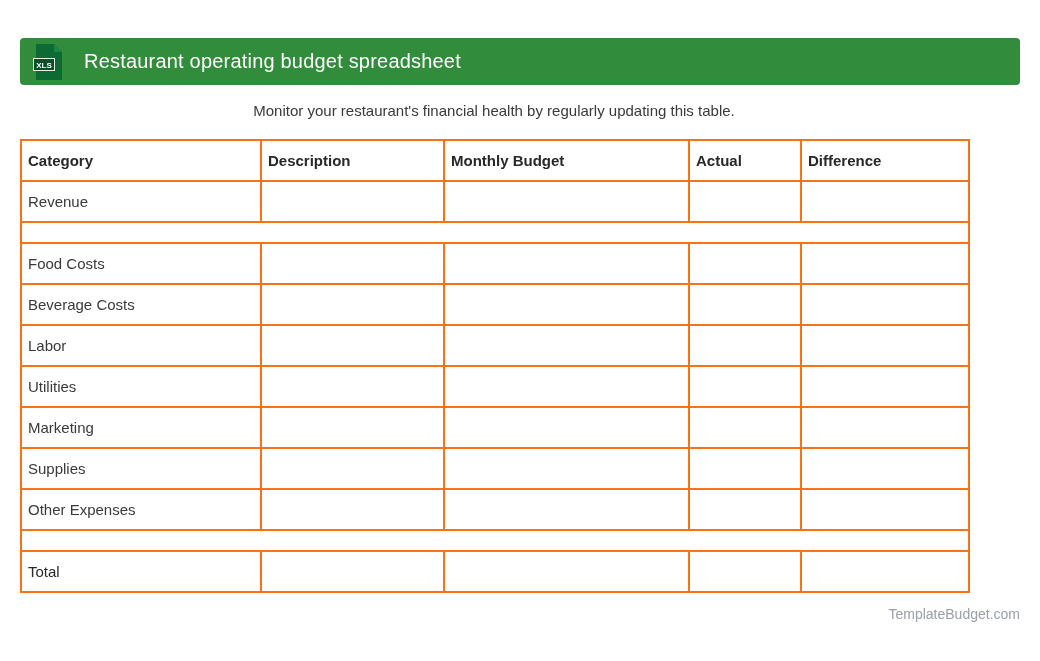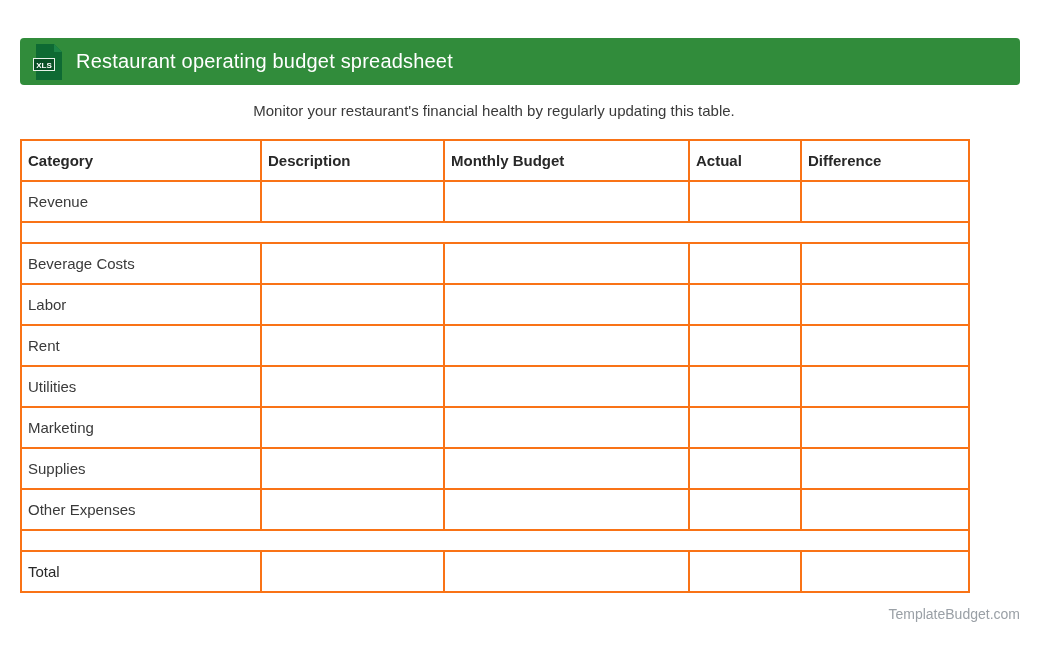--- a/index.html
+++ b/index.html
@@ -29,21 +29,21 @@
     padding: 0 8px 0 13px;
   }
   .xls-icon {
     display: inline-flex;
     width: 30px;
     height: 36px;
     margin-right: 13px;
     flex: 0 0 auto;
   }
   .page-title {
-    margin: 0;
+    margin: 8px;
     color: #ffffff;
     font-size: 20px;
     font-weight: 500;
     letter-spacing: 0.2px;
     white-space: nowrap;
   }
   .subtitle {
     width: 948px;
     margin: 17px 0 20px 0;
     text-align: center;
@@ -130,35 +130,35 @@
           <td>Revenue</td>
           <td></td>
           <td></td>
           <td></td>
           <td></td>
         </tr>
         <tr class="spacer">
           <td colspan="5"></td>
         </tr>
         <tr>
+          <td>Food Costs</td>
+          <td></td>
+          <td></td>
+          <td></td>
+          <td></td>
+        </tr>
+        <tr>
           <td>Beverage Costs</td>
           <td></td>
           <td></td>
           <td></td>
           <td></td>
         </tr>
         <tr>
           <td>Labor</td>
-          <td></td>
-          <td></td>
-          <td></td>
-          <td></td>
-        </tr>
-        <tr>
-          <td>Rent</td>
           <td></td>
           <td></td>
           <td></td>
           <td></td>
         </tr>
         <tr>
           <td>Utilities</td>
           <td></td>
           <td></td>
           <td></td>

